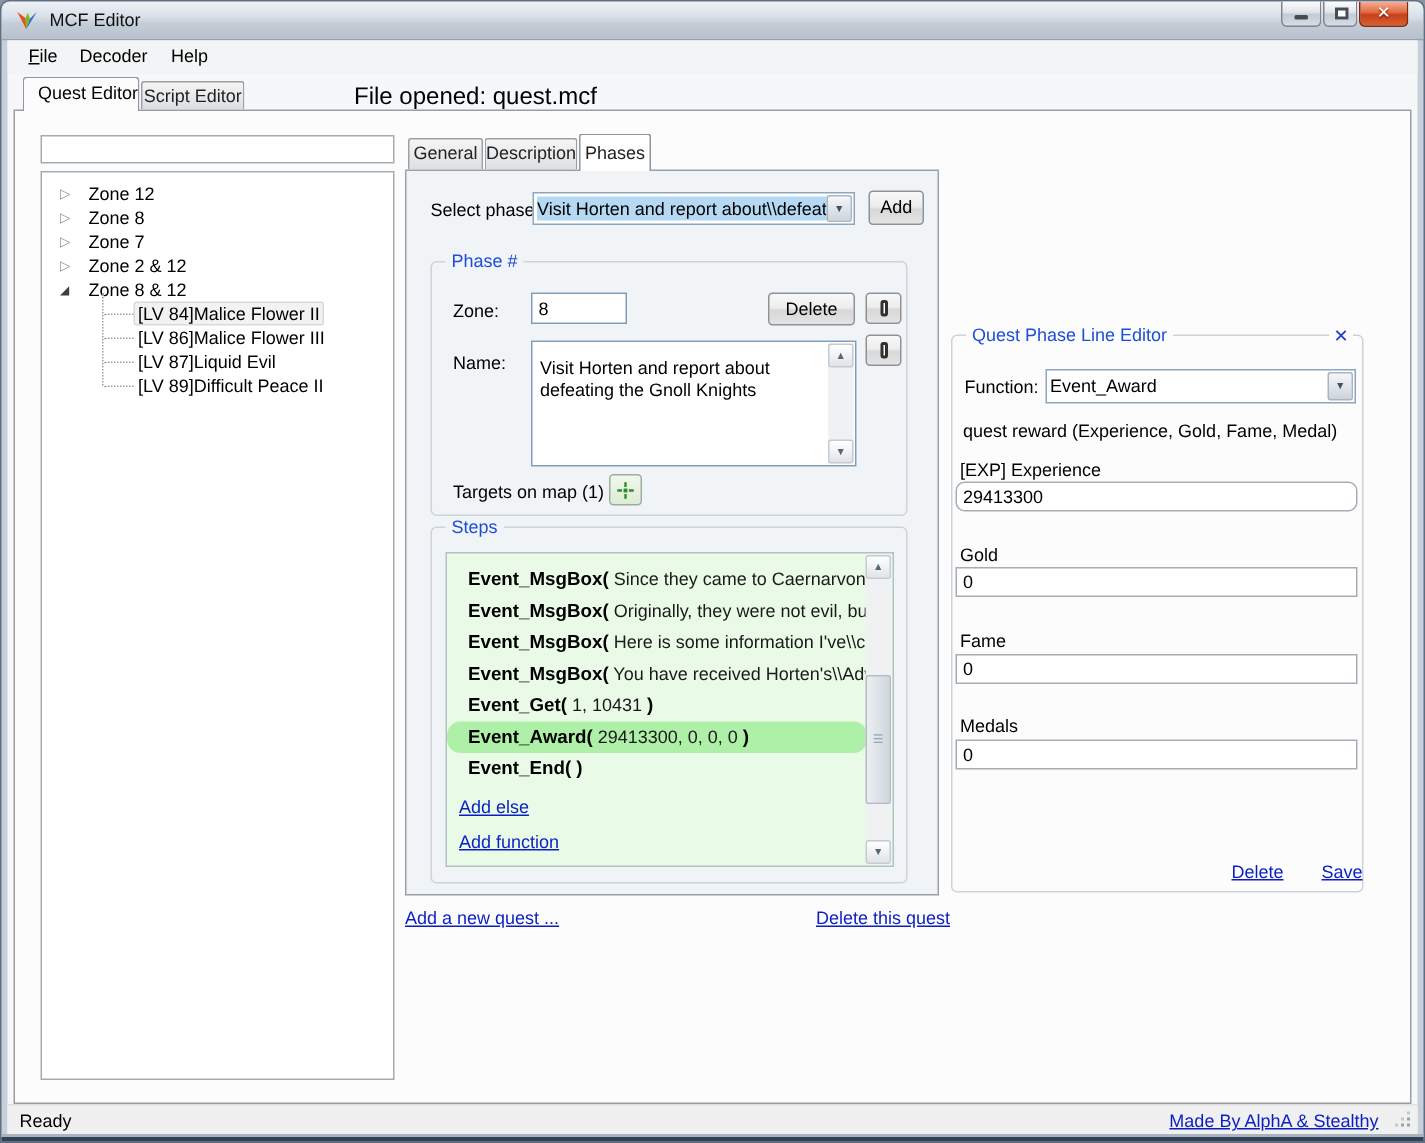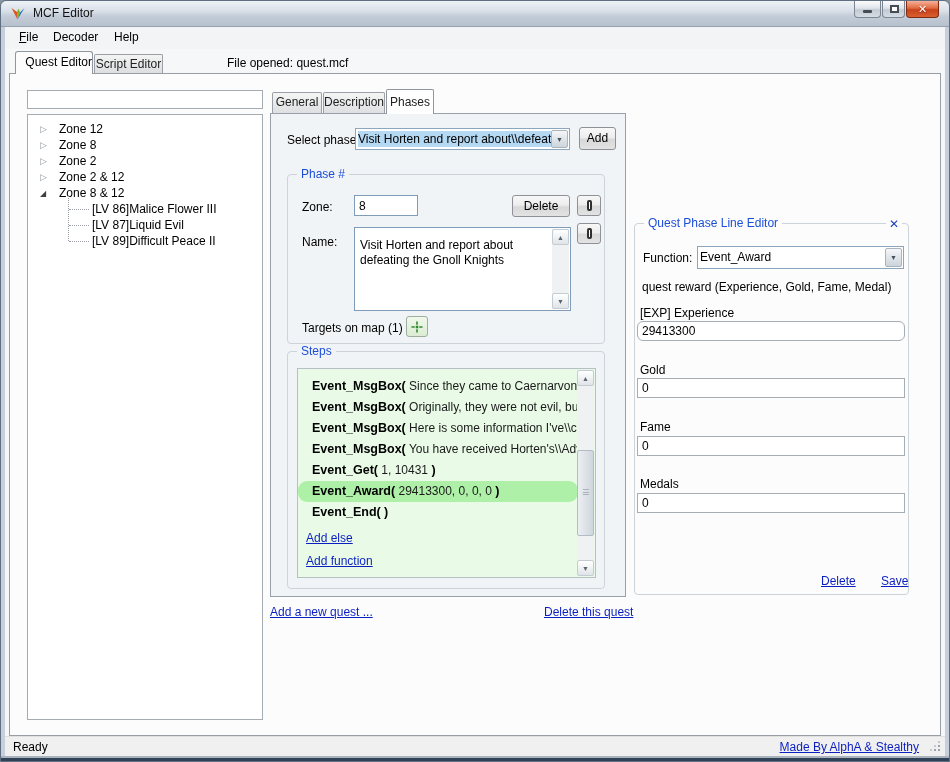--- a/index.html
+++ b/index.html
@@ -25,21 +25,21 @@
   .frame-bottom { position:absolute; left:0; right:0; bottom:0; height:5px; background:linear-gradient(#a9b2bd,#55master 0); background:linear-gradient(#a9b2bd 0 40%,#2f4258 40%); }
 
   
   .menubar { position:absolute; top:0; left:0; right:0; height:22px; background:#f3f4f5; }
   .menu-item { position:absolute; top:3px; font-size:12px; color:#000; cursor:default; }
   .accel::first-letter { text-decoration:underline; }
 
   
   .main-tab-active { position:absolute; left:10px; top:24px; width:78px; height:23px; background:#fcfcfc; border:1px solid #8f969c; border-bottom:none; border-radius:3px 3px 0 0; text-align:right; line-height:21px; z-index:3; }
   .main-tab { position:absolute; left:89px; top:27px; width:69px; height:19px; background:linear-gradient(#f4f4f4,#dcdee0); border:1px solid #9aa0a5; border-bottom:none; border-radius:2px 2px 0 0; text-align:center; line-height:18px; color:#222; z-index:1; }
-  .file-opened { position:absolute; left:222px; top:29px; font-size:12px; }
+  .file-opened { position:absolute; left:231px; top:29px; font-size:16px; }
 
   
   .page { position:absolute; left:4px; right:4px; top:46px; bottom:20px; background:#fcfcfc; border:1px solid #989ea4; z-index:2; }
 
   
   .search-box { position:absolute; left:17px; top:16px; width:236px; height:19px; border:1px solid #a5abb2; background:#fff; font:12px "Liberation Sans",sans-serif; padding:1px 4px; }
   .tree { position:absolute; left:17px; top:40px; width:236px; height:606px; border:1px solid #a5abb2; background:#fff; padding-top:6px; overflow:hidden; }
   .trow { position:relative; height:16px; line-height:16px; white-space:nowrap; }
   .trow .tri { position:absolute; left:12px; top:0; width:12px; font-size:9px; }
   .tri.collapsed::before { content:"▷"; color:#8f979d; }
@@ -153,31 +153,34 @@
         <div class="trow">
           <span class="tri collapsed"></span>
           <span class="tlabel">Zone 12</span>
         </div>
         <div class="trow">
           <span class="tri collapsed"></span>
           <span class="tlabel">Zone 8</span>
         </div>
         <div class="trow">
           <span class="tri collapsed"></span>
-          <span class="tlabel">Zone 2</span>
+          <span class="tlabel">Zone 7</span>
         </div>
         <div class="trow">
           <span class="tri collapsed"></span>
           <span class="tlabel">Zone 2 &amp; 12</span>
         </div>
         <div class="trow">
           <span class="tri expanded"></span>
           <span class="tlabel">Zone 8 &amp; 12</span>
         </div>
         <div class="children">
+          <div class="crow">
+            <span class="tlabel sel">[LV 84]Malice Flower II</span>
+          </div>
           <div class="crow">
             <span class="tlabel">[LV 86]Malice Flower III</span>
           </div>
           <div class="crow">
             <span class="tlabel">[LV 87]Liquid Evil</span>
           </div>
           <div class="crow">
             <span class="tlabel">[LV 89]Difficult Peace II</span>
           </div>
         </div>

